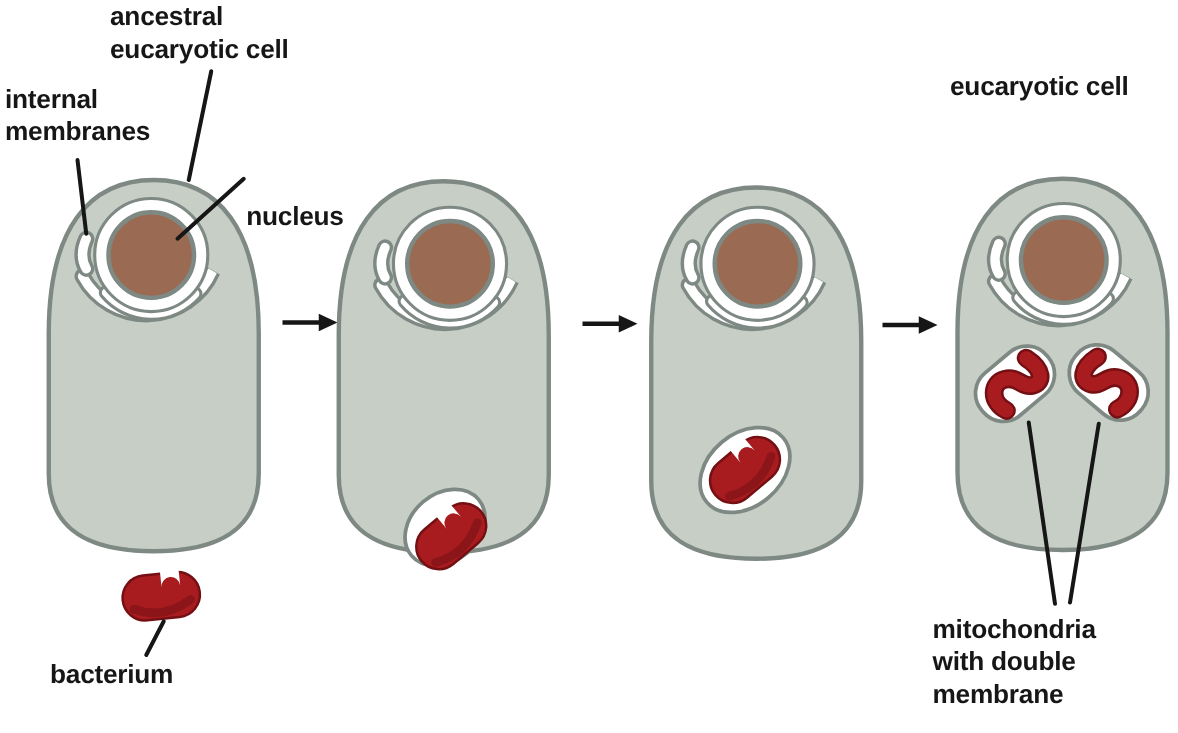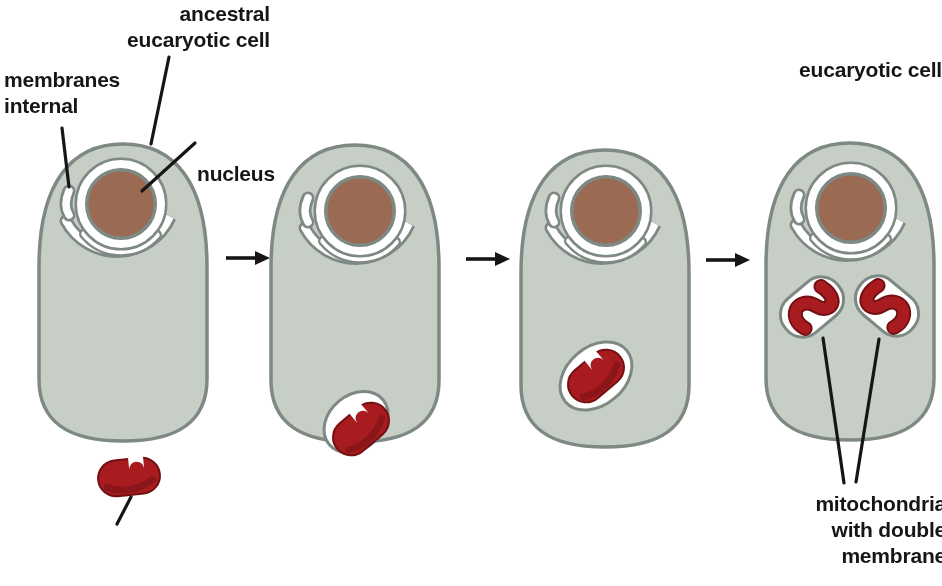--- a/index.html
+++ b/index.html
@@ -14,21 +14,21 @@
   .cellbody{fill:var(--cell-body);stroke:var(--cell-outline);stroke-width:3.5;}
   .mem-g{fill:none;stroke:var(--cell-outline);stroke-linecap:round;}
   .mem-w{fill:none;stroke:var(--membrane-white);stroke-linecap:round;}
   .pocket{fill:var(--membrane-white);stroke:var(--cell-outline);stroke-width:3;}
   .pointer{stroke:var(--line-black);stroke-width:3.2;stroke-linecap:round;}
   .arrow-shaft{stroke:var(--line-black);stroke-width:3.6;}
   .arrow-head{fill:var(--line-black);}
   .lbl{
     position:absolute;
     font-weight:700;font-size:21px;line-height:26px;
-    color:var(--text-black);text-align:right;letter-spacing:-0.2px;
+    color:var(--text-black);text-align:left;letter-spacing:-0.2px;
   }
   .lbl span{display:block;}
   .lbl.left{text-align:left;}
 </style>
 </head>
 <body>
 
 <div id="figure">
 
   <svg id="art" width="942" height="586" viewBox="0 0 942 586">
@@ -118,28 +118,31 @@
     <line class="pointer" x1="823" y1="338" x2="844" y2="483"></line>
     <line class="pointer" x1="879" y1="339" x2="856" y2="482"></line>
   </svg>
 
   <div class="lbl" style="left:88px;top:1px;width:182px;">
     <span>ancestral</span>
     <span>eucaryotic cell</span>
   </div>
 
   <div class="lbl left" style="left:4px;top:67px;width:150px;">
+    <span>internal</span>
     <span>membranes</span>
-    <span>internal</span>
   </div>
 
   <div class="lbl left" style="left:197px;top:125px;margin-top:36px;">
     <span>nucleus</span>
   </div>
 
+  <div class="lbl" style="left:40px;top:527px;width:155px;">
+    <span>bacterium</span>
+  </div>
 
   <div class="lbl" style="left:760px;top:57px;width:182px;">
     <span>eucaryotic cell</span>
   </div>
 
   <div class="lbl" style="left:746px;top:491px;width:200px;">
     <span>mitochondria</span>
     <span>with double</span>
     <span>membrane</span>
   </div>

